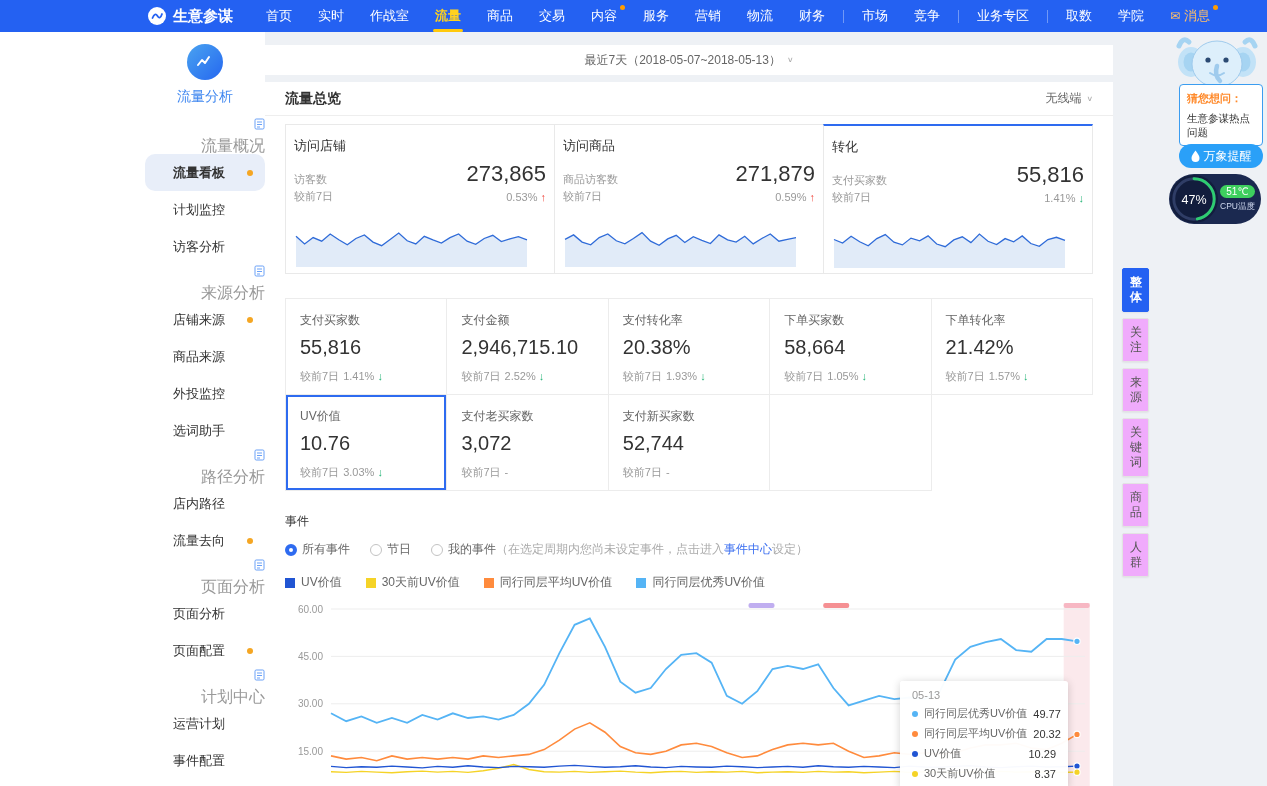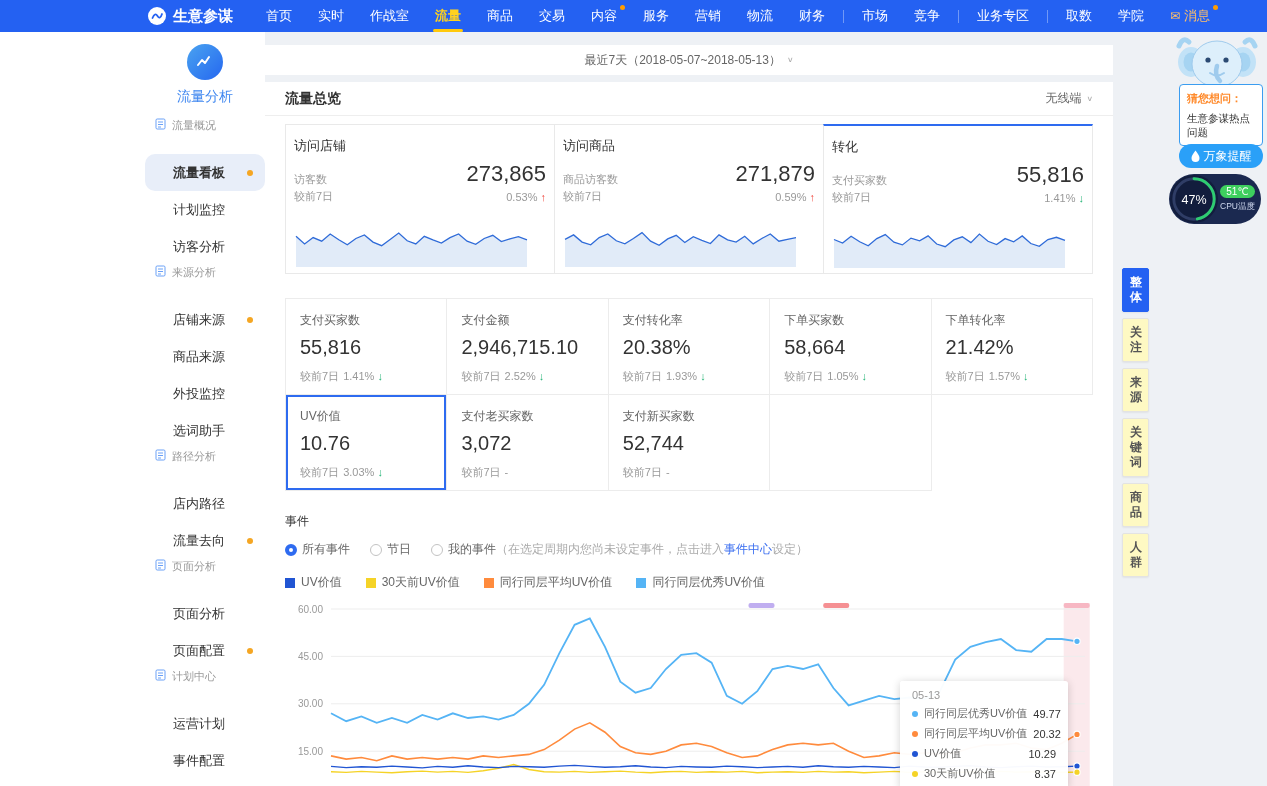--- a/index.html
+++ b/index.html
@@ -19,21 +19,21 @@
   .nav-divider{width:1px;height:13px;background:rgba(255,255,255,.35);margin:0 5px;}
   .nav-mail{margin-right:4px;font-size:12px;}
   
   .sidebar{position:absolute;top:32px;left:0;width:265px;bottom:0;background:#fff;overflow:hidden;}
   .sidebar-head{margin-left:145px;width:120px;text-align:center;padding-top:12px;}
   .avatar{width:36px;height:36px;border-radius:50%;margin:0 auto;background:linear-gradient(135deg,#4aa3f0,#2567f0);display:flex;align-items:center;justify-content:center;}
   .sidebar-title{margin-top:8px;font-size:14px;color:#3f87f0;}
   .menu{margin-left:145px;width:120px;margin-top:12px;}
   .menu-item{position:relative;height:37px;line-height:37px;padding-left:28px;color:#333;font-size:13px;cursor:pointer;border-radius:10px;}
   .menu-item.active{background:#e8eef9;font-weight:bold;}
-  .menu-section{position:relative;height:36px;padding-left:10px;color:#999;font-size:11px;display:flex;align-items:flex-start;gap:6px;cursor:pointer;}
+  .menu-section{position:relative;height:36px;padding-left:10px;color:#999;font-size:16px;display:flex;align-items:flex-end;gap:6px;cursor:pointer;flex-direction:column;}
   .menu-dot{position:absolute;right:12px;top:50%;margin-top:-3px;width:6px;height:6px;border-radius:50%;background:#f5a623;}
   .sec-icon{display:inline-flex;}
   
   .main{position:absolute;top:32px;left:265px;width:848px;bottom:0;}
   .datebar{margin-top:13px;height:30px;background:#fff;display:flex;align-items:center;justify-content:center;font-size:12px;color:#666;cursor:pointer;gap:6px;}
   .caret{font-size:9px;color:#aaa;transform:scaleY(.8);}
   .panel{margin-top:7px;background:#fff;padding:0 20px;height:704px;overflow:hidden;}
   .panel-head{height:34px;display:flex;align-items:center;justify-content:space-between;border-bottom:1px solid #eee;margin:0 -20px;padding:4px 20px;}
   .panel-title{font-size:14px;color:#333;font-weight:bold;}
   .terminal{font-size:12px;color:#666;cursor:pointer;display:flex;align-items:center;gap:5px;}
@@ -88,22 +88,22 @@
   .ask-title{color:#ff8a2b;font-size:11px;font-weight:bold;}
   .ask-item{color:#333;font-size:10.5px;margin-top:5px;cursor:pointer;line-height:14px;}
   .reminder-btn{position:absolute;left:66px;top:112px;width:84px;height:24px;border-radius:12px;background:#2aa0f8;
     color:#fff;font-size:12px;display:flex;align-items:center;justify-content:center;gap:4px;cursor:pointer;}
   .cpu-widget{position:absolute;left:56px;top:142px;width:92px;height:50px;background:#1b2950;border-radius:26px;
     display:flex;align-items:center;padding:0 4px 0 0;}
   .cpu-right{display:flex;flex-direction:column;align-items:center;gap:3px;margin-left:1px;}
   .cpu-temp{background:#3ecf5e;color:#fff;font-size:10px;padding:1px 6px;border-radius:8px;}
   .cpu-label{color:#cfd8ee;font-size:8.5px;}
   .side-tabs{position:absolute;left:9px;top:236px;width:28px;display:flex;flex-direction:column;gap:6px;}
-  .side-tab{width:27px;background:#fef9c3;color:#555;border:1px solid #e3e3e3;border-radius:2px;padding:6px 7px;
-    font-size:12px;line-height:15px;text-align:center;cursor:pointer;word-break:break-all;box-shadow:0 1px 2px rgba(0,0,0,.06);font-weight:bold;}
+  .side-tab{width:27px;background:#f0abfc;color:#555;border:1px solid #e3e3e3;border-radius:2px;padding:6px 7px;
+    font-size:12px;line-height:15px;text-align:center;cursor:pointer;word-break:break-all;box-shadow:0 1px 2px rgba(0,0,0,.06);}
   .side-tab.active{background:#2461f2;color:#fff;border-color:#2461f2;font-weight:bold;}
 </style>
 </head>
 <body>
 
 <div class="app">
 
   <header class="topnav">
     <div class="logo">
       <span class="logo-icon">

